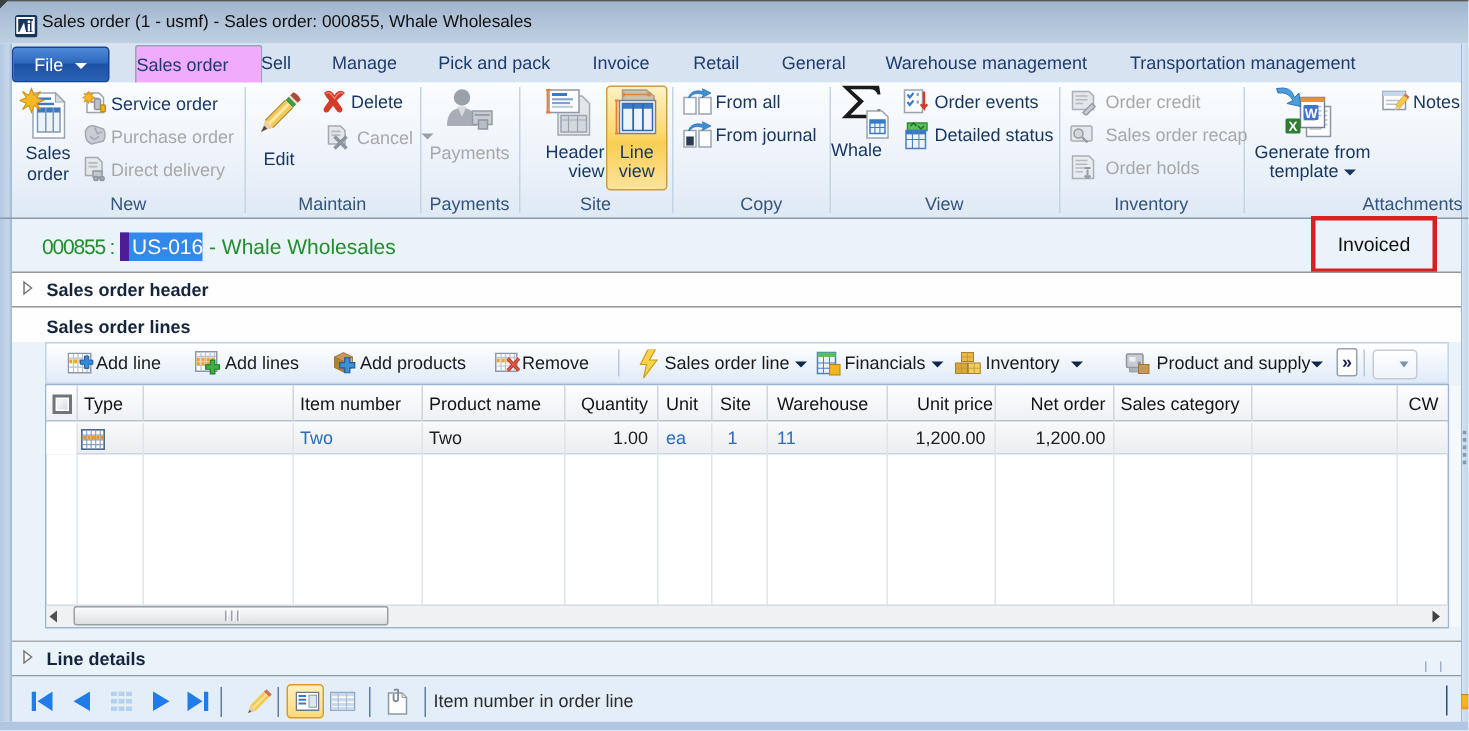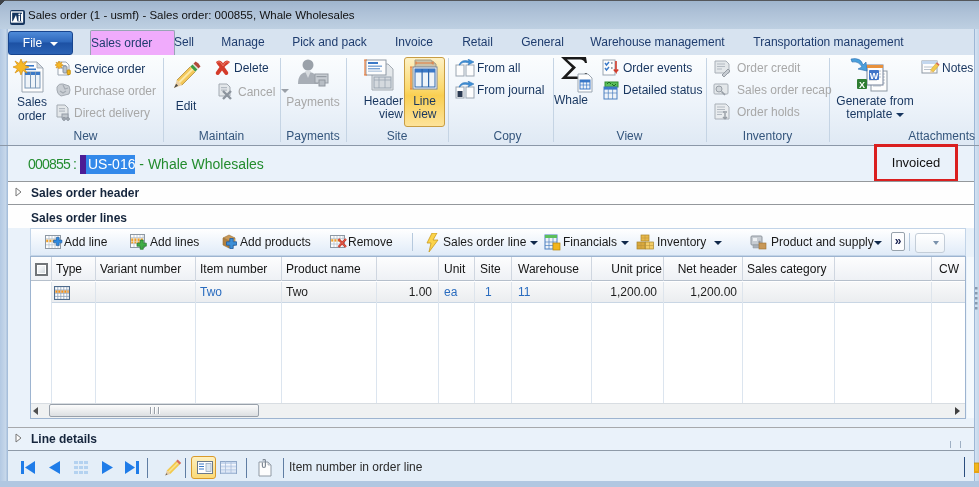--- a/index.html
+++ b/index.html
@@ -389,28 +389,28 @@
 <div class="abs" style="left:874px;top:241px;width:0;height:0;border-left:4px solid transparent;border-right:4px solid transparent;border-top:4px solid #10284a"></div>
 <div class="abs" style="left:891px;top:232px;width:14px;height:19px;border:1px solid #97a2ac;border-radius:2px;background:#fdfdfe;color:#161e4e;text-align:center;line-height:17px;font-weight:bold">»</div>
 <div class="abs tbsep" style="left:909px"></div>
 <div class="abs" style="left:915px;top:233px;width:30px;height:20px;border:1px solid #c3cdd8;border-radius:3px;background:linear-gradient(180deg,#fff,#eef3f8)"></div>
 <div class="abs" style="left:933px;top:241px;width:0;height:0;border-left:3.5px solid transparent;border-right:3.5px solid transparent;border-top:4px solid #7a92ac"></div>
 
 <div class="abs" id="grid">
  <div class="abs" id="ghead"></div>
  <div class="abs" style="left:4px;top:6px;width:13px;height:13px;border:2px solid #717579;background:linear-gradient(135deg,#e4e9ee,#f4f6f8 30%,#cdd4da);box-shadow:inset 0 0 0 1px #fff"></div>
  <div class="abs gcol" style="left:25px">Type</div>
- <div class="abs gcol" style="left:69px">Variant number</div>
  <div class="abs gcol" style="left:169px">Item number</div>
  <div class="abs gcol" style="left:255px">Product name</div>
+ <div class="abs gcol" style="left:320px;width:81px;text-align:right">Quantity</div>
  <div class="abs gcol" style="left:413px">Unit</div>
  <div class="abs gcol" style="left:449px">Site</div>
  <div class="abs gcol" style="left:487px">Warehouse</div>
  <div class="abs gcol" style="left:549px;width:82px;text-align:right">Unit price</div>
- <div class="abs gcol" style="left:622px;width:84px;text-align:right">Net header</div>
+ <div class="abs gcol" style="left:622px;width:84px;text-align:right">Net order</div>
  <div class="abs gcol" style="left:716px">Sales category</div>
  <div class="abs gcol" style="left:908px">CW</div>
  <div class="abs gv" style="left:20px"></div>
  <div class="abs gv" style="left:64px"></div>
  <div class="abs gv" style="left:164px"></div>
  <div class="abs gv" style="left:250px"></div>
  <div class="abs gv" style="left:345px"></div>
  <div class="abs gv" style="left:407px"></div>
  <div class="abs gv" style="left:443px"></div>
  <div class="abs gv" style="left:480px"></div>

